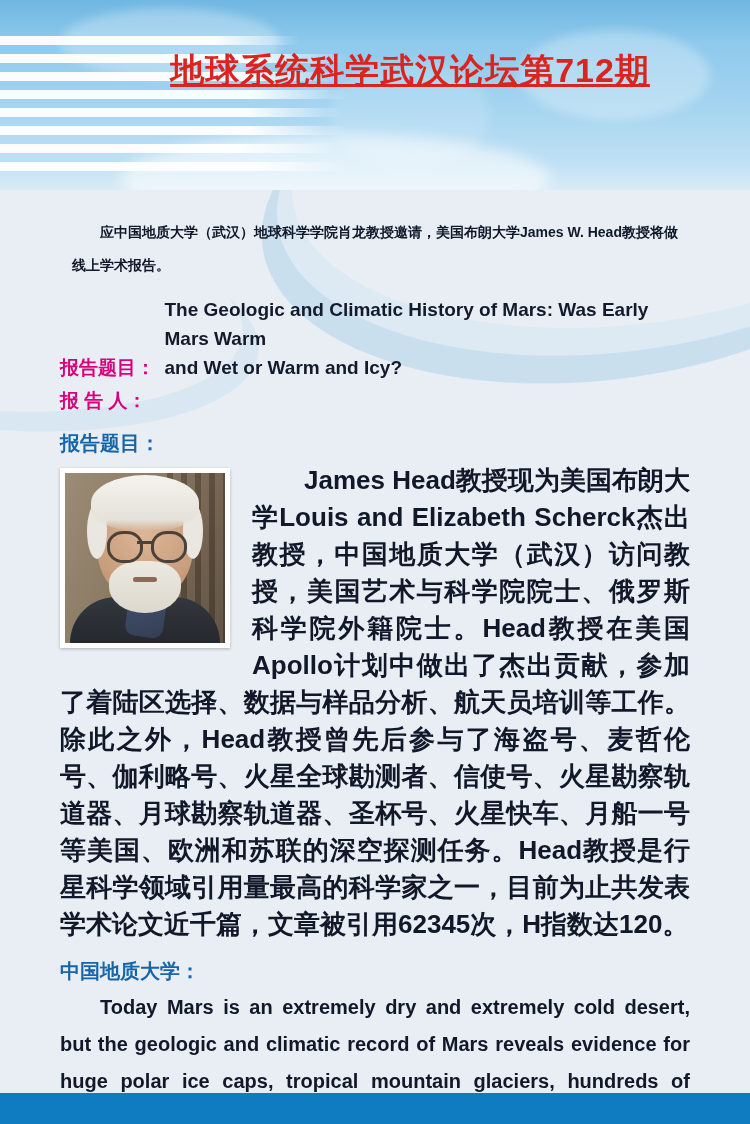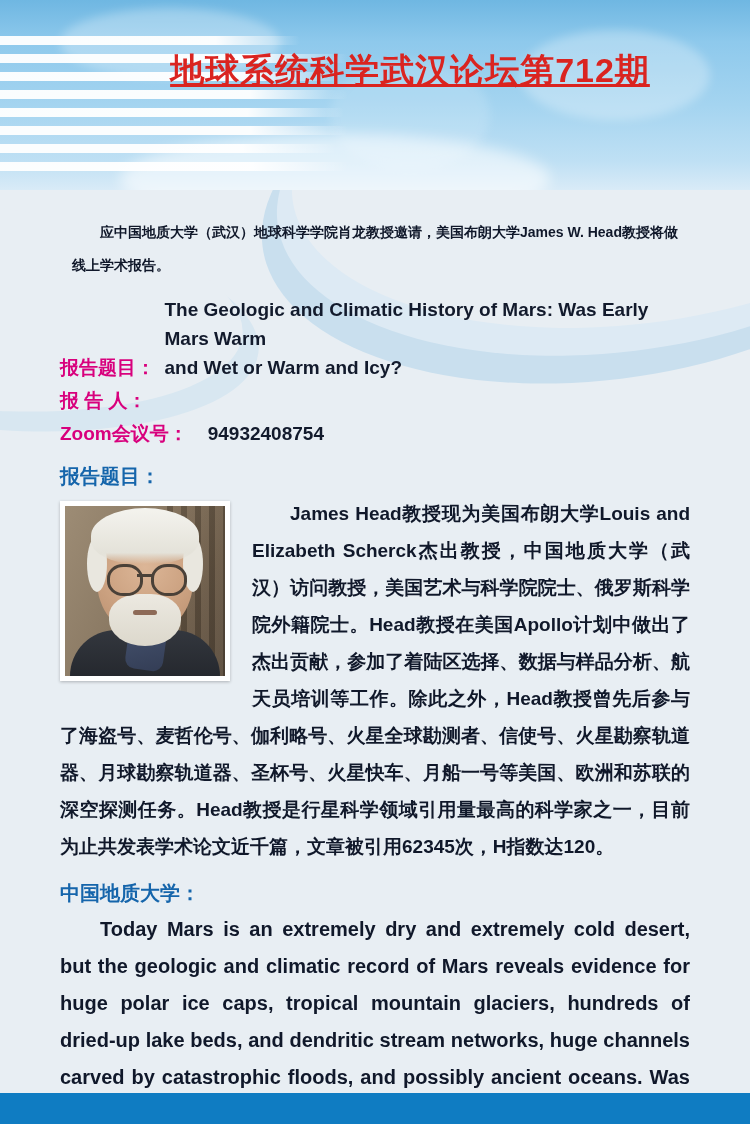--- a/index.html
+++ b/index.html
@@ -47,21 +47,21 @@
   .w4{top:28px;left:-300px;width:560px;height:210px;background:#d8e7f1;transform:rotate(6deg);}
   .w5{top:14px;left:-316px;width:560px;height:204px;background:#e8eef3;transform:rotate(6deg);}
   .content{position:relative;z-index:2;padding:14px 60px 0 60px;color:#131c2b;}
   .intro{margin:12px;font-size:14px;line-height:33px;font-weight:700;text-indent:2em;color:#10182a;}
   .info{margin-top:13px;font-size:19px;line-height:29px;font-weight:700;}
   .info-row{display:flex;align-items:flex-end;margin-top:4px;}
   .info-label{color:#d8007d;white-space:nowrap;min-width:84px;}
   .info-label.wide{min-width:110px;}
   .info-value{color:#121a2c;margin-left:20px;}
   .section-label{margin-top:15px;color:#1565ab;font-size:20px;font-weight:700;}
-  .bio{margin-top:5px;font-size:19px;line-height:37px;font-weight:700;text-align:justify;text-indent:2em;color:#10182a;}
+  .bio{margin-top:5px;font-size:26px;line-height:37px;font-weight:700;text-align:justify;text-indent:2em;color:#10182a;}
   .photo{
     float:left;width:160px;height:170px;border:5px solid #fff;margin:6px 22px 4px 0;
     box-shadow:0 1px 3px rgba(0,0,0,.25);position:relative;overflow:hidden;
     background:linear-gradient(115deg,#9d8c75 0%,#8a7963 45%,#6e5f4d 75%,#5c5042 100%);
   }
   .photo .shelf{position:absolute;right:0;top:0;width:58px;height:100%;
     background:repeating-linear-gradient(90deg,rgba(40,30,20,.35) 0 6px,rgba(120,100,80,.2) 6px 14px);}
   .photo .head{position:absolute;left:32px;top:12px;width:96px;height:116px;border-radius:48% 48% 46% 46%;
     background:radial-gradient(circle at 50% 42%,#dcb697 0%,#cba180 55%,#b88e6e 100%);}
   .photo .hair{position:absolute;left:26px;top:2px;width:108px;height:56px;border-radius:50% 50% 42% 42%;
@@ -123,24 +123,20 @@
         <div class="info-row">
           <span class="info-label">报告题目：</span>
           <span class="info-value">
             <div>The Geologic and Climatic History of Mars: Was Early Mars Warm</div>
             <div>and Wet or Warm and Icy?</div>
           </span>
         </div>
         <div class="info-row">
           <span class="info-label">报 告 人：</span>
         </div>
-        <div class="info-row">
-          <span class="info-label wide">Zoom会议号：</span>
-          <span class="info-value">94932408754</span>
-        </div>
       </div>
 
       <div class="section-label">报告题目：</div>
 
       <div class="bio">
         <span class="photo" title="James W. Head 照片">
           <span class="shelf"></span>
           <span class="jacket"></span>
           <span class="scarf"></span>
           <span class="head"></span>

